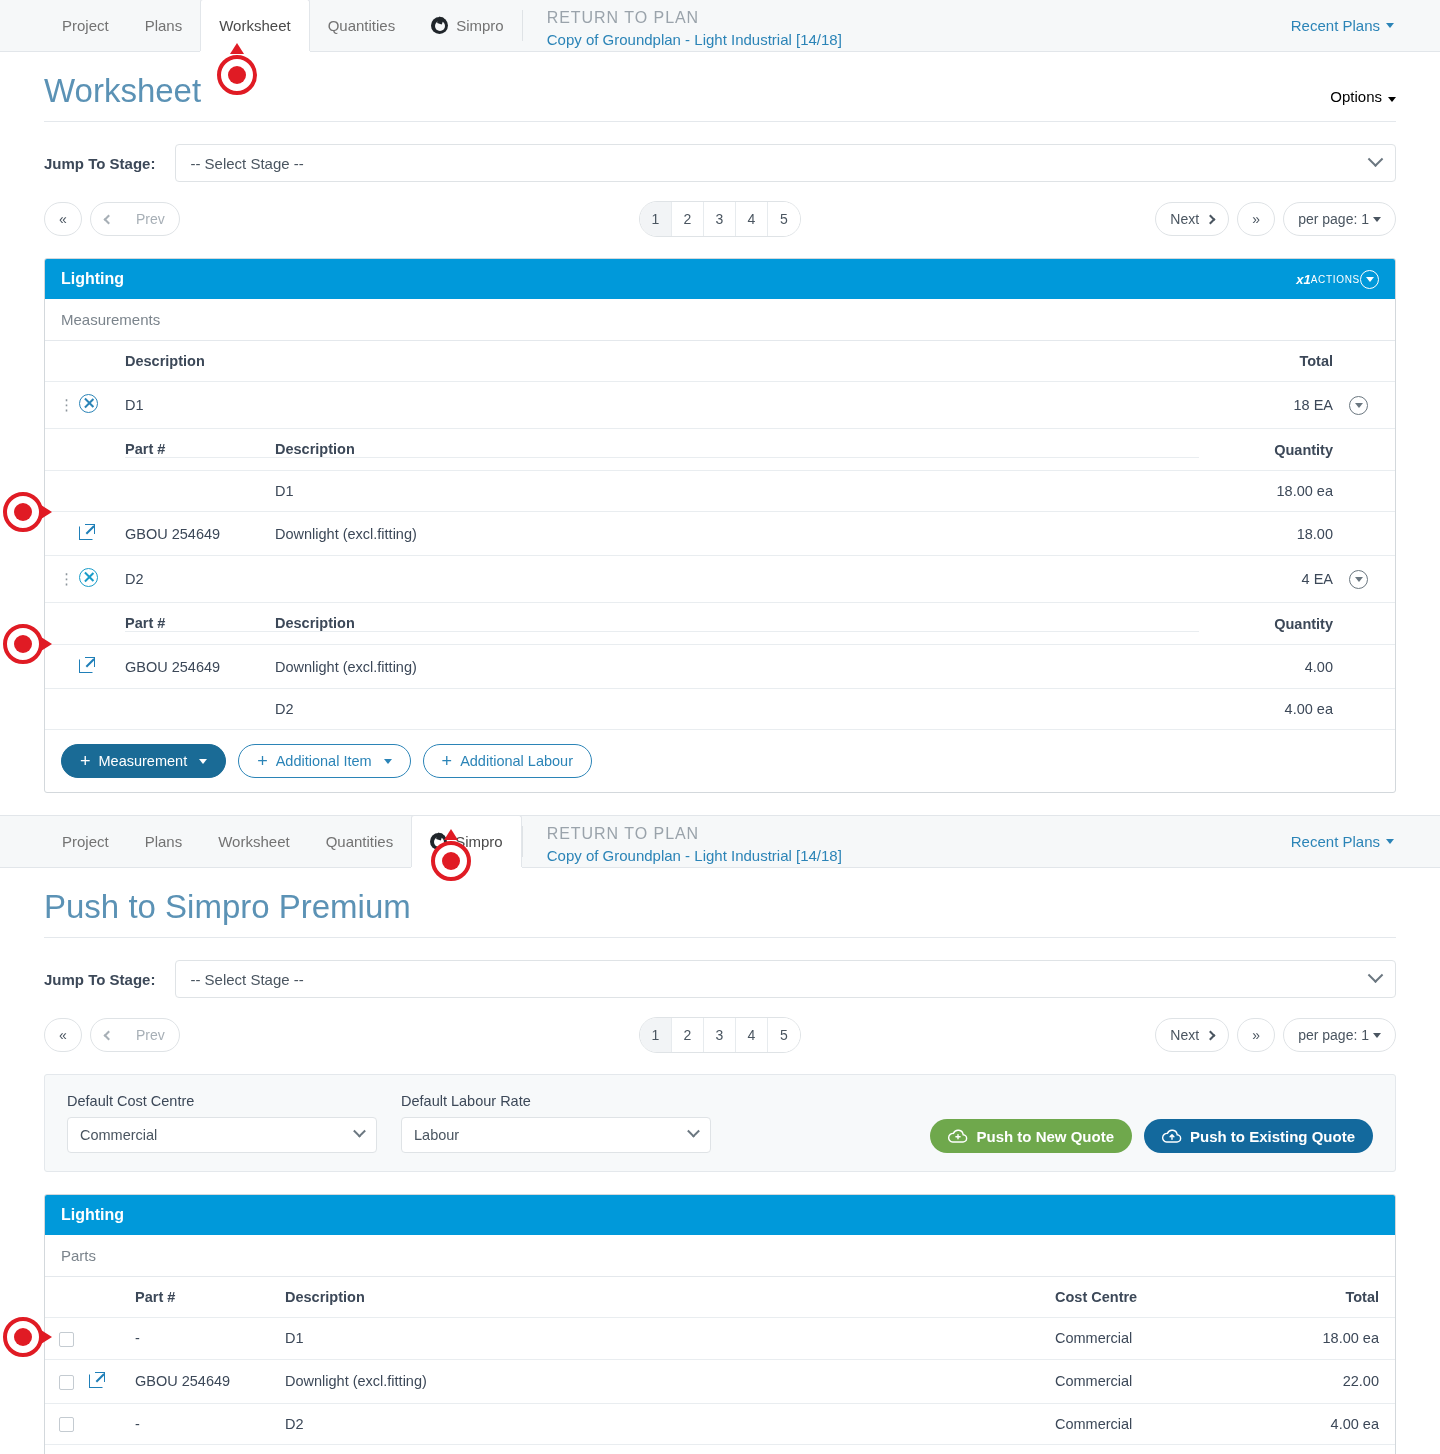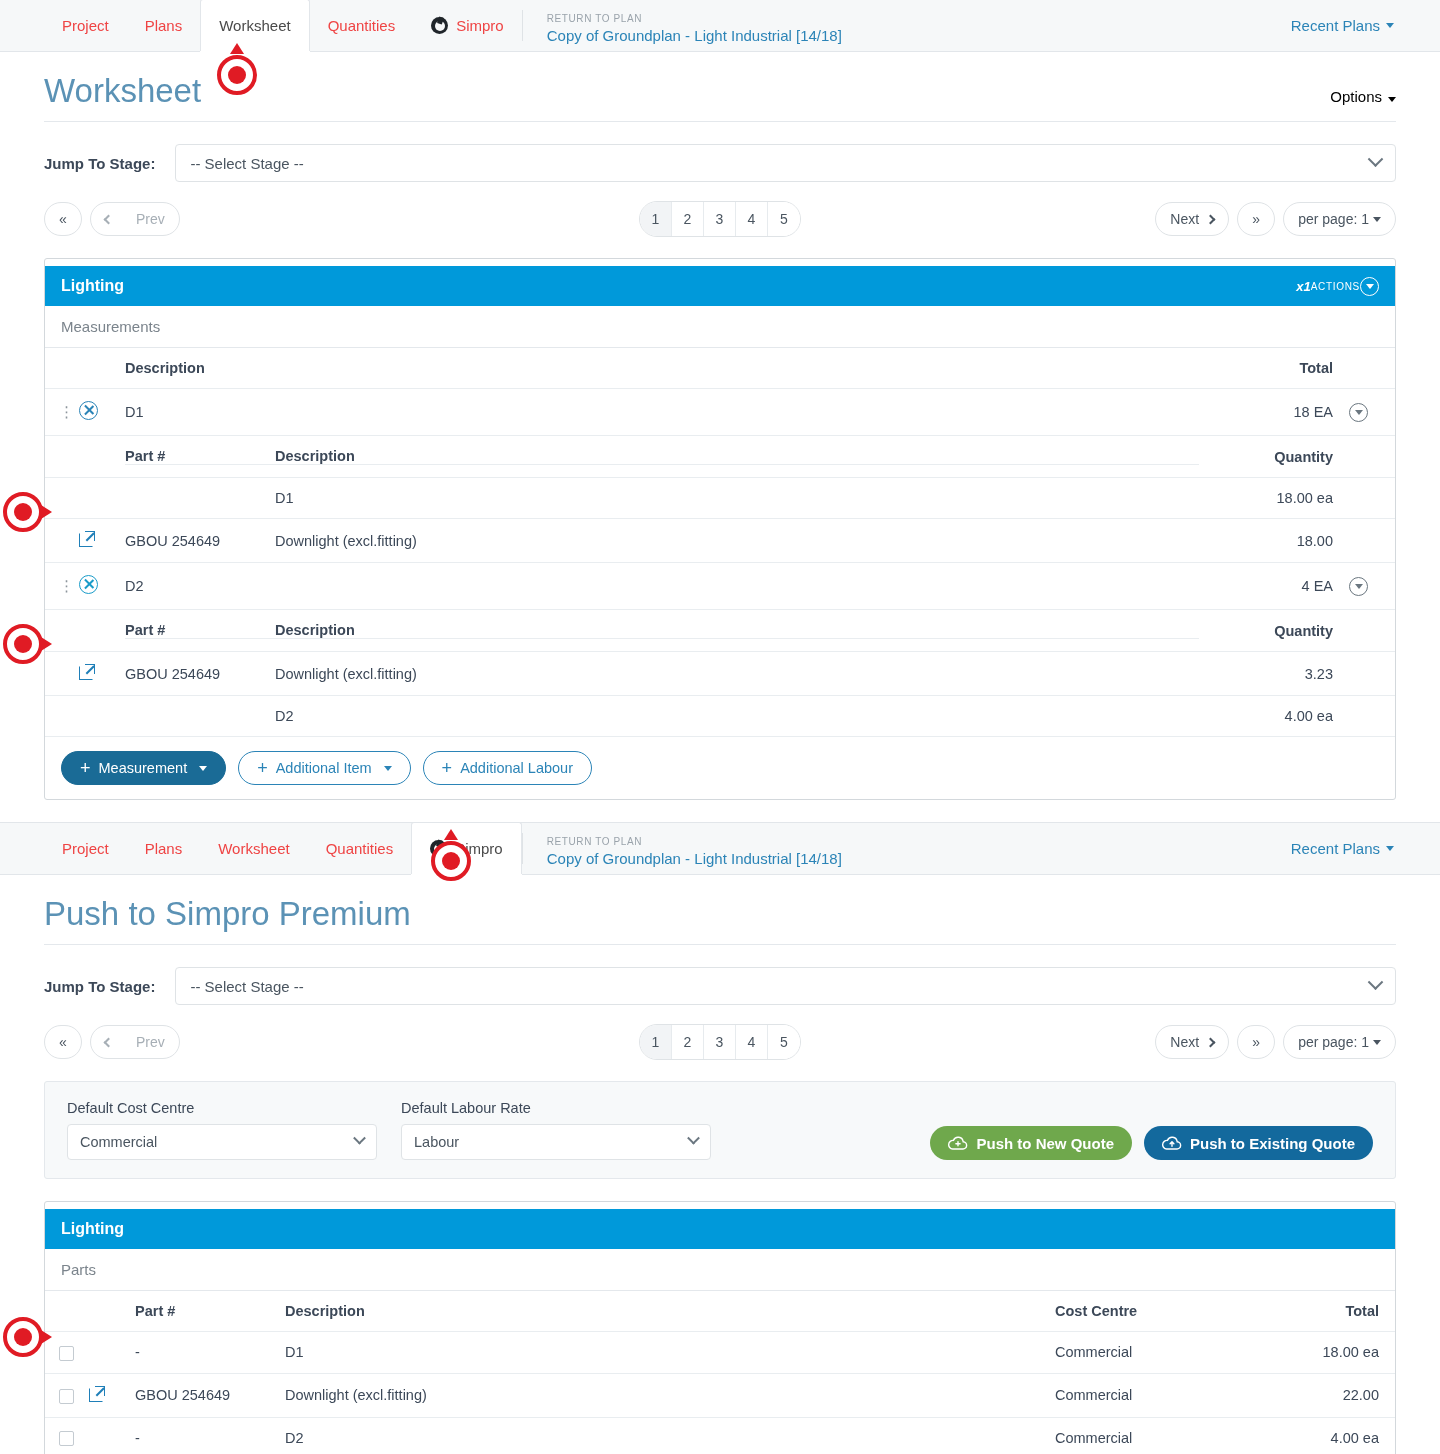--- a/index.html
+++ b/index.html
@@ -19,21 +19,21 @@
     height: 52px;
     background: #f6f8f9;
     border-bottom: 1px solid #e2e6ea;
     position: relative;
   }
   .nav-tabs { display: flex; align-items: stretch; padding-left: 44px; }
   .nav-tab {
     display: flex; align-items: center; gap: 8px;
     padding: 0 18px;
     font-size: 15px;
-    color: #ef4444;
+    color: #737373;
     cursor: pointer;
     position: relative;
     background: transparent;
   }
   .nav-tab.active {
     background: #ffffff;
     color: #4a4a4a;
     border-left: 1px solid #e2e6ea;
     border-right: 1px solid #e2e6ea;
     border-top: 1px solid #e2e6ea;
@@ -56,21 +56,21 @@
   }
   .nav-tab.active .simpro-glyph::before { background:#ffffff; }
   .nav-divider {
     width: 1px; background: #dfe3e6; margin: 10px 0;
   }
   .nav-plan {
     padding: 7px 0 0 24px;
     display: flex; flex-direction: column; justify-content: center;
   }
   .nav-plan-label {
-    font-size: 10px; letter-spacing: .06em; color: #9aa3ab;
+    font-size: 16px; letter-spacing: .06em; color: #9aa3ab;
     text-transform: uppercase; line-height: 1.3;
   }
   .nav-plan-name { font-size: 15px; color: #2b84b7; line-height: 1.45; }
   .nav-right {
     margin-left: auto; display: flex; align-items: center;
     padding-right: 46px; font-size: 15px; color: #2b84b7; cursor: pointer;
   }
   .caret { display:inline-block; margin-left:6px; border-left:4px solid transparent;
            border-right:4px solid transparent; border-top:5px solid currentColor; }
 
@@ -125,21 +125,21 @@
             border-top:2px solid currentColor; border-right:2px solid currentColor;
             transform:rotate(-135deg); }
 
   
   .panel {
     margin: 22px 44px 0;
     border:1px solid #d3d8dc; border-radius:3px; background:#fff; overflow:hidden;
   }
   .panel-head {
     background:#0099da; color:#fff; height:40px;
-    display:flex; align-items:center; padding: 0 16px; margin-top: 7px;
+    display:flex; align-items:center; padding: 0 16px;
   }
   .panel-head .ttl { font-size:16px; font-weight:700; }
   .panel-head .right { margin-left:auto; display:flex; align-items:center; }
   .x1 { font-size:13px; font-weight:700; font-style:italic;}
   .actions-lbl { font-size:10px; letter-spacing:.07em; }
   .circle-chev {
     width:19px; height:19px; border-radius:50%; border:1.6px solid #fff;
     display:flex; align-items:center; justify-content:center; cursor:pointer;
   }
   .circle-chev i {
@@ -466,21 +466,21 @@
         <td>
           <table style="width:100%;border-collapse:collapse">
             <tbody>
                   <tr>
               <td style="width:150px;padding:0;font-size:14.5px;border:none">GBOU 254649</td>
               <td style="padding:0;font-size:14.5px;border:none">Downlight (excl.fitting)</td>
             </tr>
           </tbody>
               </table>
         </td>
-        <td class="c-num">3.23</td>
+        <td class="c-num">4.00</td>
         <td class="c-chev"></td>
       </tr>
       <tr>
         <td class="c-handle"></td>
         <td class="c-icon"></td>
         <td>
           <table style="width:100%;border-collapse:collapse">
             <tbody>
                   <tr>
               <td style="width:150px;padding:0;font-size:14.5px;border:none"></td>

